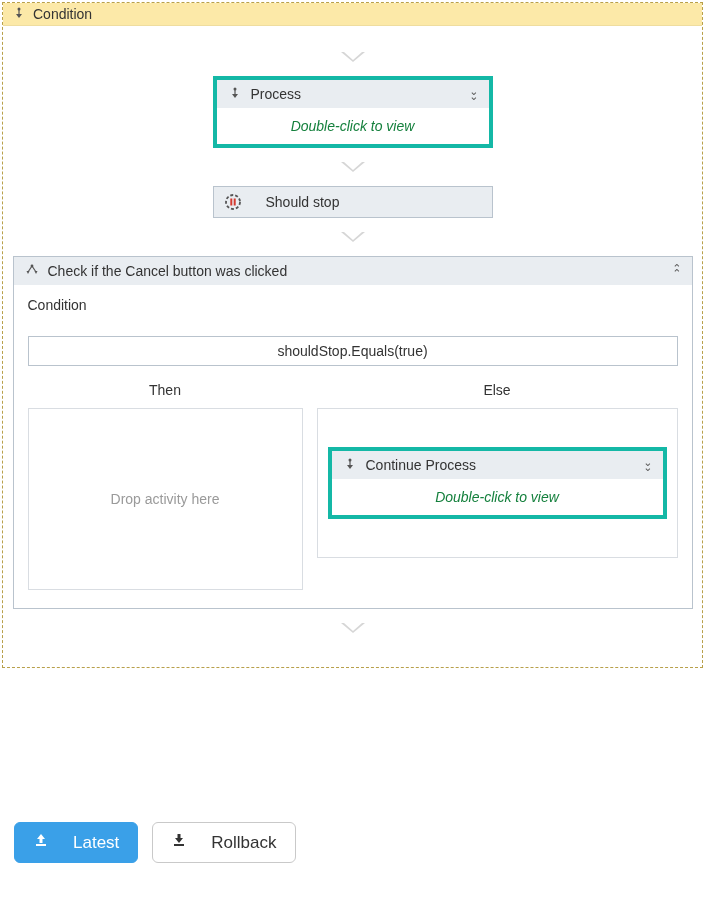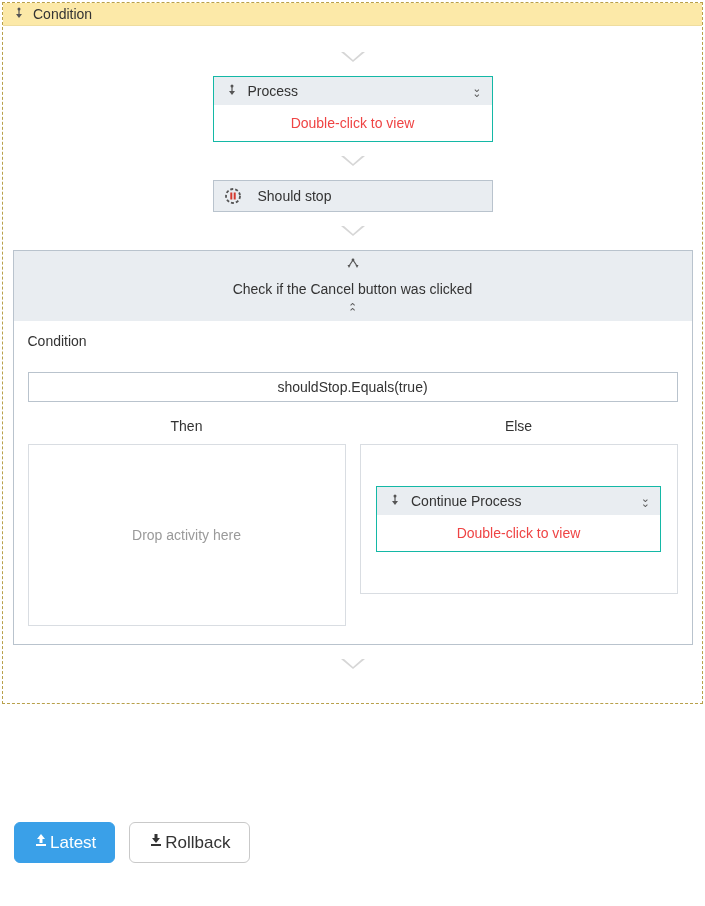--- a/index.html
+++ b/index.html
@@ -42,59 +42,59 @@
     .drop-triangle::after {
       content: "";
       position: absolute;
       top: -10.5px; left: -9px;
       border-left: 9px solid transparent;
       border-right: 9px solid transparent;
       border-top: 8px solid #fff;
     }
     .activity-card {
       width: 280px;
-      border: 1px solid #14b8a6;
+      border: 4px solid #14b8a6;
     }
     .activity-header {
       background: #e9edf1;
       padding: 6px 10px;
       display: flex;
       align-items: center;
       gap: 8px;
       font-size: 14px;
       color: #333;
     }
     .activity-header .title { flex: 1; font-weight: 400; }
     .activity-body {
       padding: 10px;
       text-align: center;
-      color: #ef4444;
+      color: #15803d;
+      font-style: italic;
       background: #fff;
     }
     .single-header-activity {
       width: 280px;
       background: #e9edf1;
       border: 1px solid #b9c3cd;
       padding: 6px 10px;
       display: flex;
       align-items: center;
-      gap: 16px;
+      gap: 24px;
     }
     .if-activity {
       width: 680px;
       border: 1px solid #b9c3cd;
       background: #fff;
     }
     .if-header {
       background: #e9edf1;
       padding: 6px 10px;
       display: flex;
       align-items: center;
       gap: 8px;
-      flex-direction: column;
     }
     .if-header .title { flex: 1; }
     .if-body {
       padding: 12px 14px 18px 14px;
     }
     .cond-label {
       font-size: 14px;
       color: #333;
       margin-bottom: 23px;
     }
@@ -136,21 +136,21 @@
     }
     .else-box {
       border: 1px solid #d9dde2;
       background: #fff;
       height: 150px;
       display: flex;
       align-items: center;
       justify-content: center;
       padding: 10px;
     }
-    .else-box .activity-card { width: 285px; }
+    .else-box .activity-card { width: 339px; }
     .chevrons-down {
       display: inline-flex;
       flex-direction: column;
       line-height: 5px;
       font-size: 11px;
       color: #5a5a5a;
     }
     .chevrons-up {
       display: inline-flex;
       flex-direction: column;
@@ -170,21 +170,21 @@
     .footer-buttons {
       position: absolute;
       top: 822px;
       left: 14px;
       display: flex;
       gap: 14px;
     }
     .btn {
       display: inline-flex;
       align-items: center;
-      gap: 1px;
+      gap: 24px;
       padding: 9px 18px;
       border-radius: 6px;
       font-size: 17px;
       cursor: pointer;
       border: 1px solid transparent;
     }
     .btn-primary {
       background: #3aa0e8;
       color: #fff;
       border-color: #3aa0e8;

